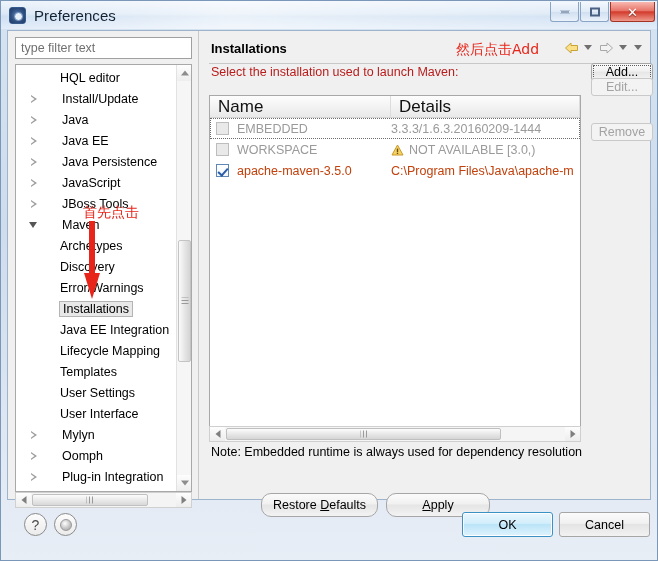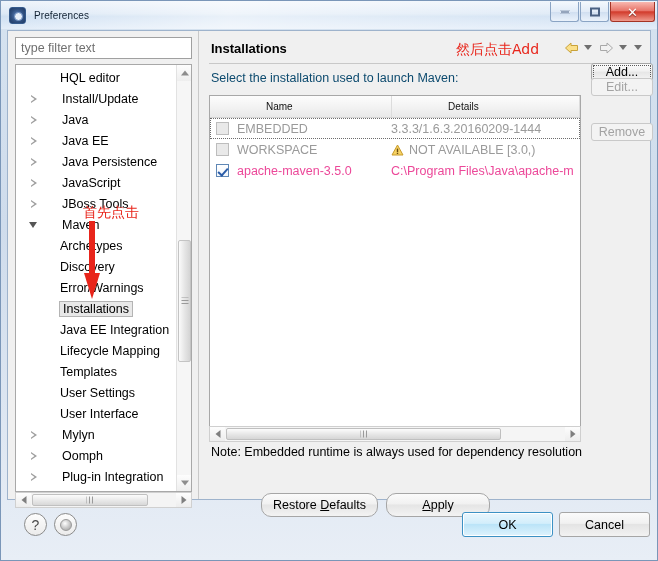--- a/index.html
+++ b/index.html
@@ -36,21 +36,21 @@
     background: radial-gradient(circle at 50% 50%, #ffffff 0%, #ffffff 22%, #4c6fa5 25%, #2f4f7f 60%, #203a63 100%);
     border: 1px solid #355a8c;
     flex: 0 0 auto;
   }
   #app-icon::after {
     content: ""; position: absolute; left: 4px; top: 4px; width: 7px; height: 7px;
     border-radius: 50%; background: #e8f0fa; border: 1px solid #6a8cbd;
   }
   #title-text {
     position: relative;
-    margin-left: 8px; font-size: 10px; color: #123;
+    margin-left: 8px; font-size: 15px; color: #123;
     letter-spacing: 0.1px;
     white-space: nowrap;
   }
   .winbtns { position: absolute; right: 2px; top: 1px; display: flex; }
   .winbtn {
     width: 29px; height: 20px; margin-left: 1px;
     border: 1px solid #8aa4c4; border-top: none;
     border-radius: 0 0 3px 3px;
     background: linear-gradient(to bottom, #f3f8fd 0%, #e1ebf7 50%, #cfdef0 51%, #eaf2fb 100%);
     position: relative;
@@ -195,22 +195,22 @@
   }
   #page-title {
     position: absolute; left: 12px; top: 10px;
     font-size: 13px; font-weight: bold; color: #000;
   }
   #title-rule {
     position: absolute; left: 10px; top: 32px; width: 432px; height: 1px;
     background: #c8c8c8;
   }
   #page-desc {
-    position: absolute; left: 12px; top: 40px;
-    font-size: 12.5px; color: #0c4a6e;
+    position: absolute; left: 12px; top: 34px;
+    font-size: 12.5px; color: #b91c1c;
   }
 
   
   #nav-tools {
     position: absolute; right: 6px; top: 8px;
     display: flex; align-items: center; gap: 4px;
   }
   .nav-ic { position: relative; width: 16px; height: 16px; }
   .arrow-back, .arrow-fwd {
     position: absolute; left: 1px; top: 3px; width: 14px; height: 11px;
@@ -228,36 +228,36 @@
   #table-wrap {
     position: absolute; left: 10px; top: 64px; width: 372px; height: 338px;
     border: 1px solid #a8a8a8; background: #ffffff; overflow: hidden;
   }
   #table-head {
     display: flex; height: 22px;
     background: linear-gradient(to bottom, #fdfdfd, #f2f2f2 55%, #e9e9e9);
     border-bottom: 1px solid #d4d4d4;
   }
   #table-head .th {
-    font-size: 10px; color: #111; display: flex; align-items: center;
+    font-size: 17px; color: #111; display: flex; align-items: center;
     padding-left: 8px; border-right: 1px solid #dcdcdc;
-    white-space: nowrap; overflow: hidden; margin-left: 48px;
+    white-space: nowrap; overflow: hidden;
   }
   .th.col-name { width: 182px; }
   .th.col-details { width: 190px; border-right: none; }
 
   .trow {
     display: flex; height: 21px; align-items: center;
     font-size: 12.5px; white-space: nowrap;
   }
   .trow.focused { outline: 1px dotted #6d6d6d; outline-offset: -1px; }
   .cell-name { width: 182px; display: flex; align-items: center; padding-left: 6px; }
   .cell-details { width: 190px; display: flex; align-items: center; gap: 5px; overflow: hidden; }
   .row-disabled .cell-name, .row-disabled .cell-details { color: #9a9a9a; }
-  .row-enabled .cell-name, .row-enabled .cell-details { color: #ec4899; }
+  .row-enabled .cell-name, .row-enabled .cell-details { color: #c2410c; }
 
   .cbx {
     width: 13px; height: 13px; border: 1px solid #9b9b9b;
     background: linear-gradient(to bottom, #fafafa, #eeeeee);
     margin-right: 8px; position: relative; flex: 0 0 auto;
   }
   .cbx.gray { background: #e9e9e9; border-color: #bdbdbd; }
   .cbx.checked { background: linear-gradient(to bottom, #ffffff, #f2f6fb); border-color: #5f87b5; }
   .cbx.checked::after {
     content: ""; position: absolute; left: 3px; top: 1px;

